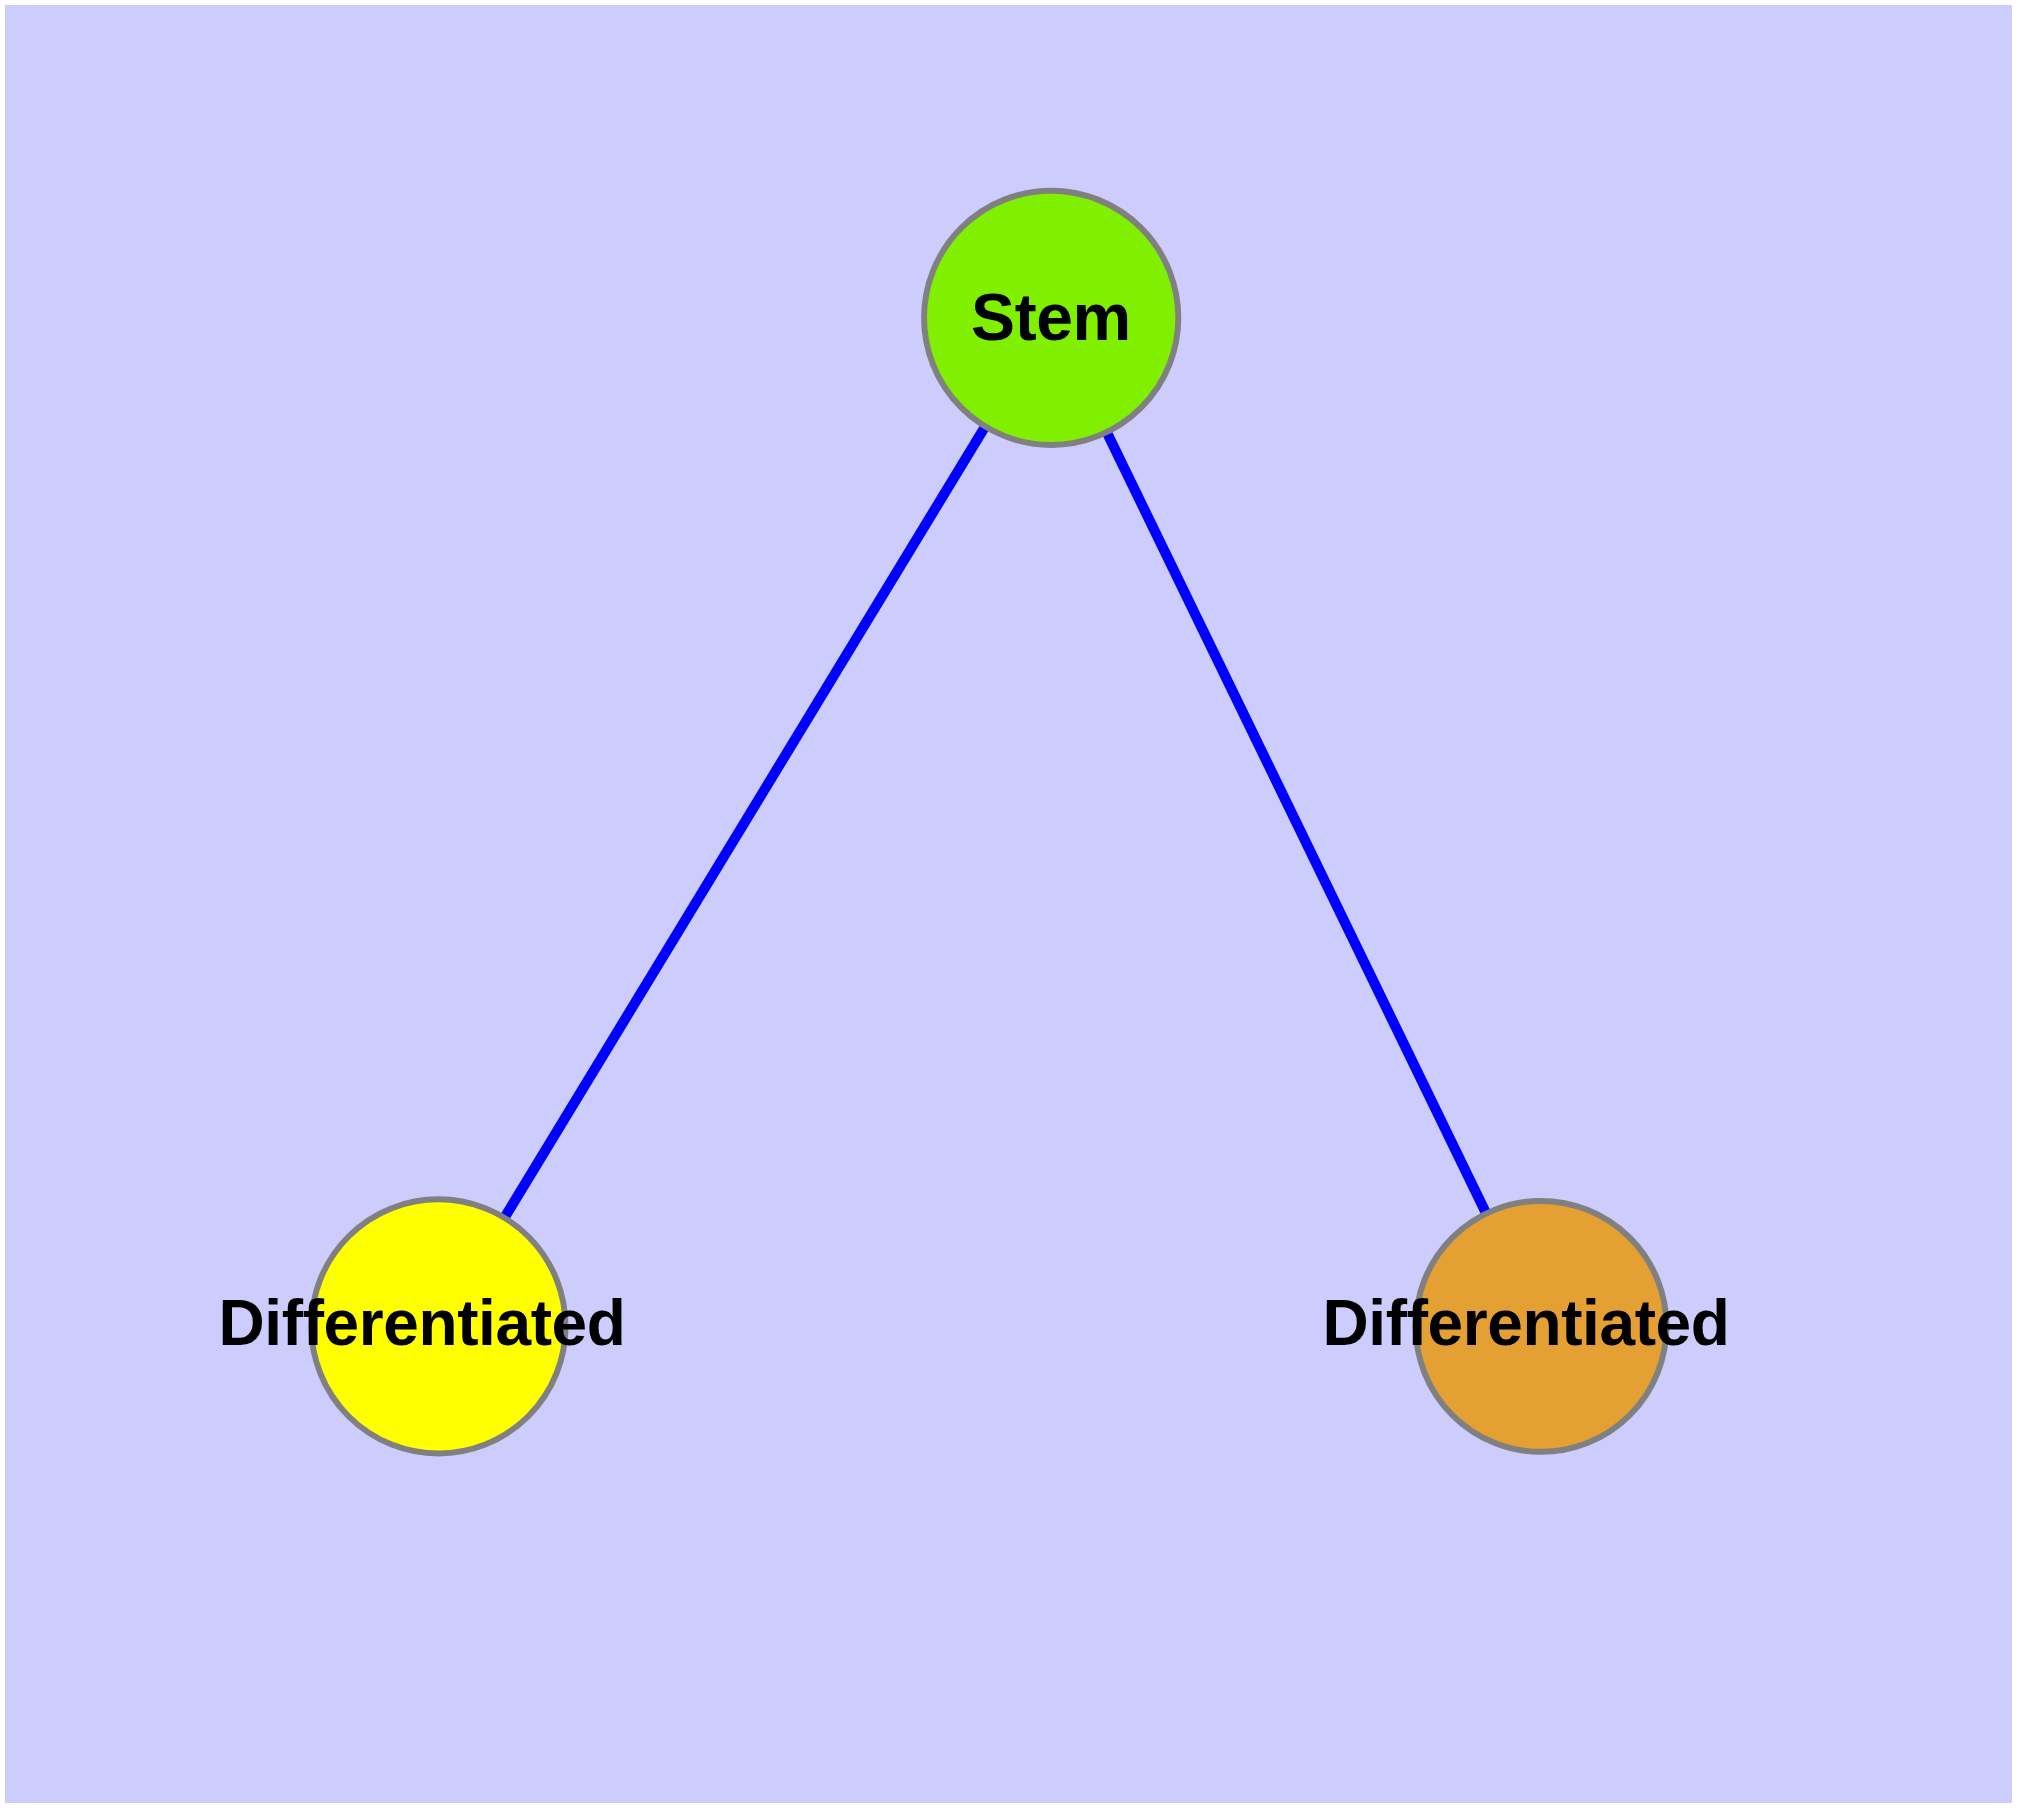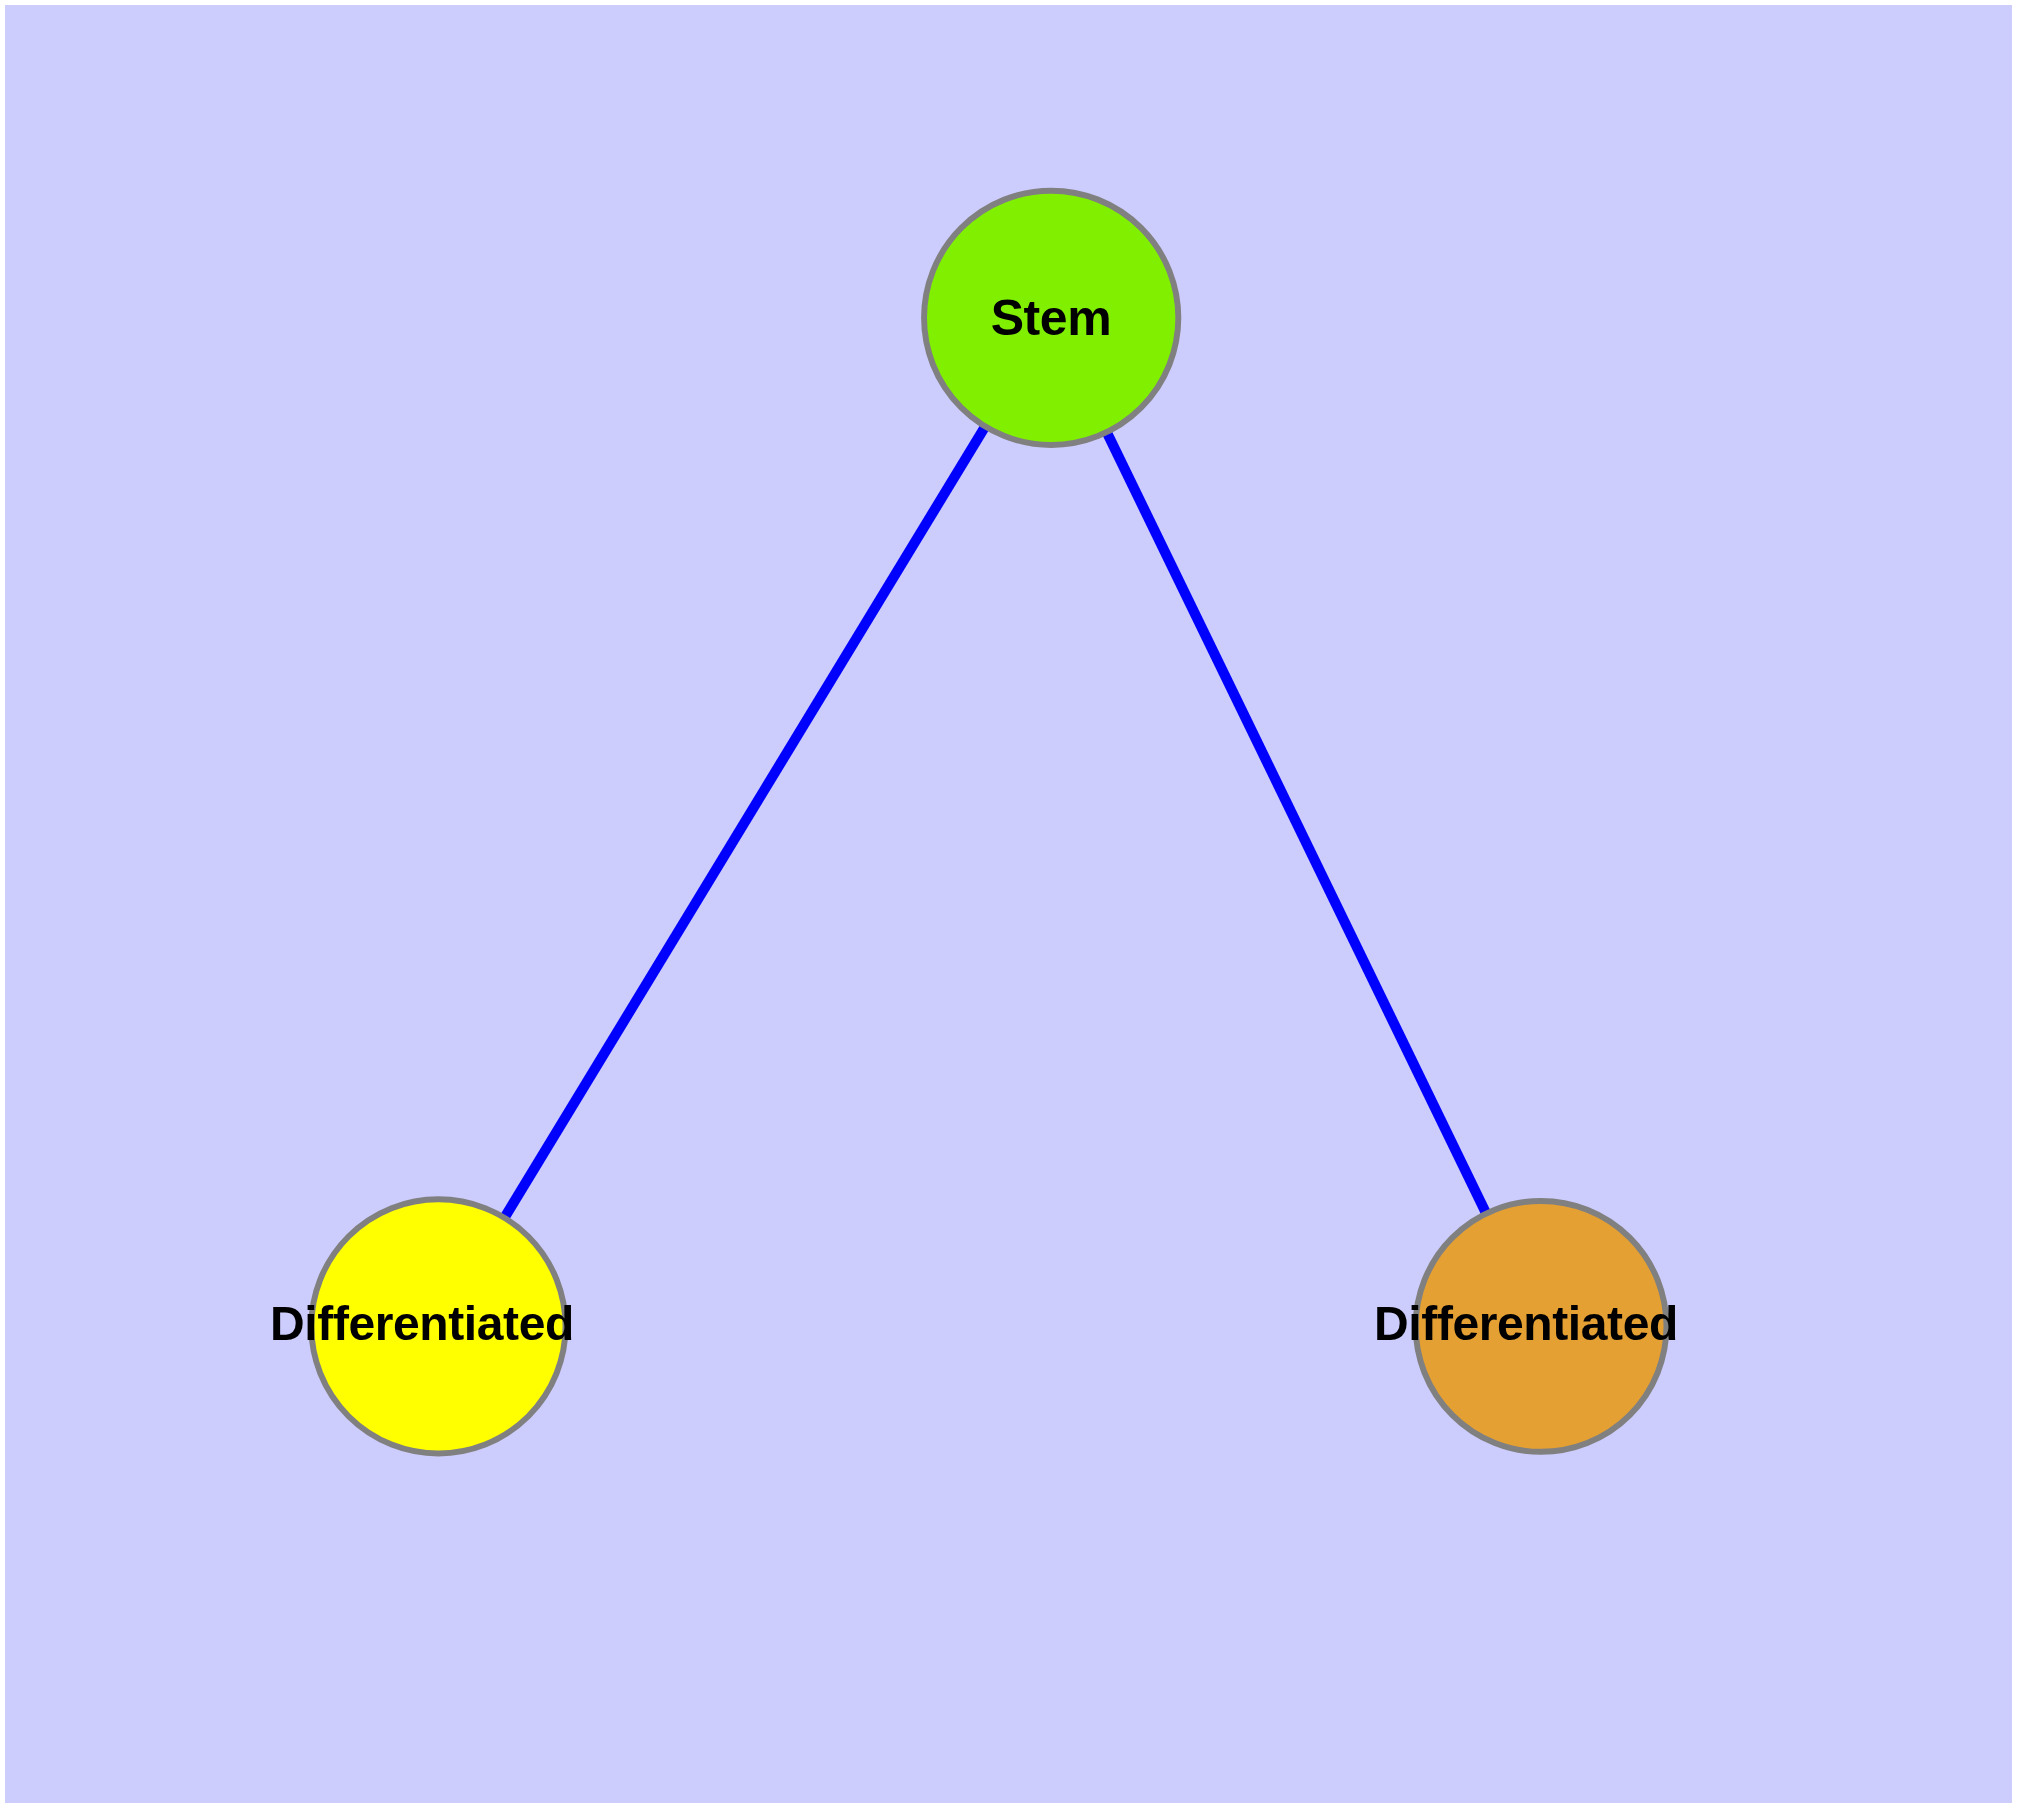--- a/index.html
+++ b/index.html
@@ -36,24 +36,24 @@
     text-align: center;
     color: #000000;
     font-weight: bold;
     line-height: 1.06;
     white-space: pre;
     letter-spacing: -0.4px;
     pointer-events: none;
     transform: translate(-50%, -50%);
   }
   .label-stem {
-    font-size: 50px;
+    font-size: 66px;
   }
   .label-diff {
-    font-size: 48px;
+    font-size: 64px;
   }
 </style>
 </head>
 <body>
 
 <div id="canvas">
 
   <div id="plot-area"></div>
 
   <svg id="graph-svg" viewBox="0 0 2384 2138" xmlns="http://www.w3.org/2000/svg">

